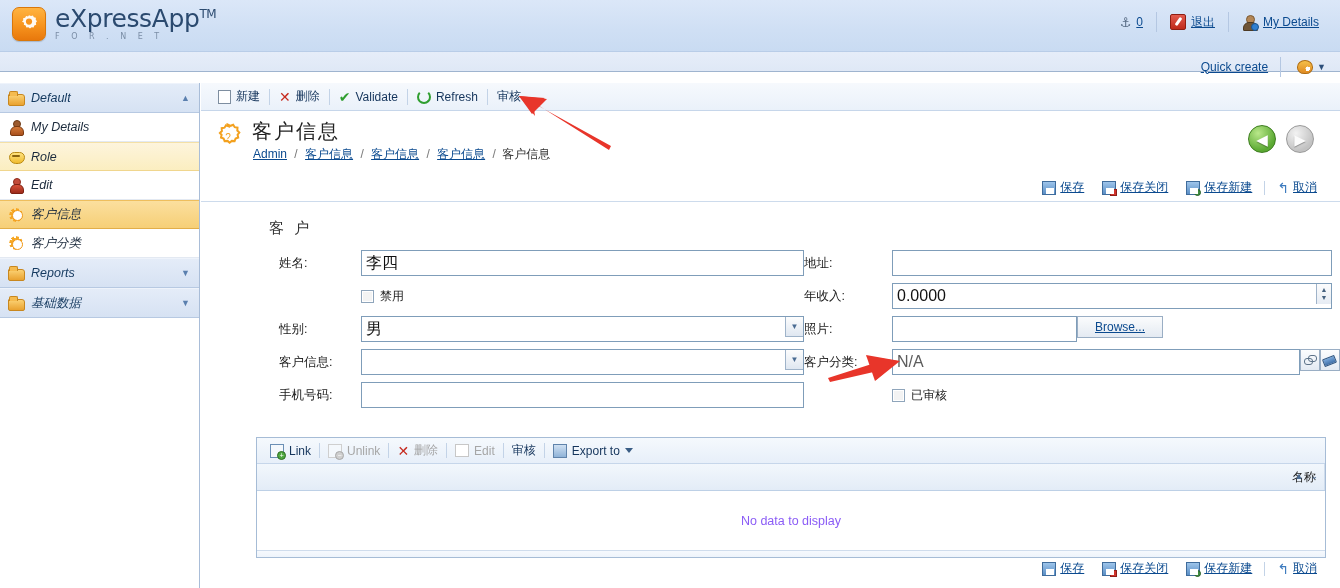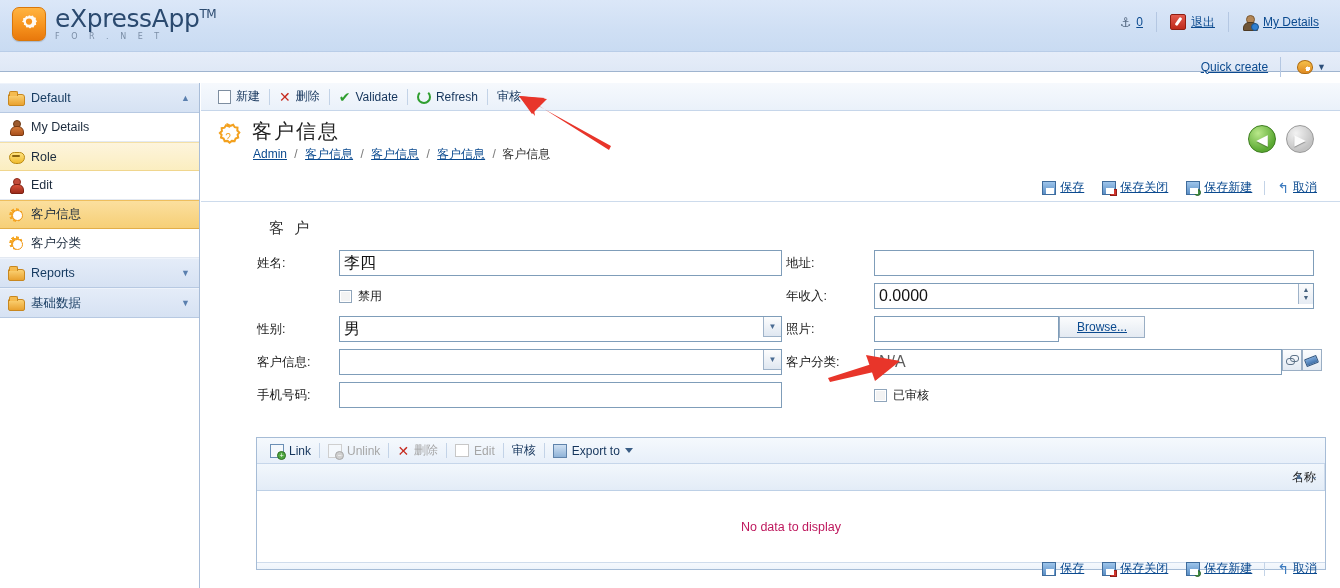--- a/index.html
+++ b/index.html
@@ -78,21 +78,21 @@
   }
   .nav-item.hover {
     background: linear-gradient(to bottom, #fdf4dc 0%, #fbeec0 100%);
     border-top: 1px solid #f4e0a6; border-bottom: 1px solid #f0d68e;
   }
   .nav-item.selected {
     background: linear-gradient(to bottom, #fbdf9e 0%, #f6cf77 100%);
     border-top: 1px solid #eebe5d; border-bottom: 1px solid #e2ae49;
     font-weight: normal;
   }
-  .nav-label { margin-left: 7px; font-size: 12.5px; }
+  .nav-label { margin-left: 7px; font-size: 12.5px; font-style: italic; }
   .chev { position: absolute; right: 9px; color: #5a7fae; font-size: 9px; }
   .ico { width: 16px; height: 16px; display: inline-block; position: relative; flex: none; }
 
   
   .ico-folder::before {
     content: ""; position: absolute; left: 0; top: 4px; width: 15px; height: 10px;
     background: linear-gradient(to bottom, #fcd77f, #eda game);
     background: linear-gradient(to bottom, #fbd173, #e9a230);
     border: 1px solid #c8871f; border-radius: 1px 3px 2px 2px;
   }
@@ -201,21 +201,21 @@
   .act { display: flex; align-items: center; gap: 4px; padding: 0 9px; }
   .act-sep { width: 1px; height: 14px; background: #c3d3e7; margin: 0 3px; }
   #actions-top { border-bottom: 1px solid #cddbec; }
 
   
   #form-area { position: relative; padding: 12px 0 0 0; }
   .group-title {
     font-size: 15px; color: #333; letter-spacing: 3px;
     margin: 5px 0 12px 68px;
   }
-  .form-grid { display: flex; }
+  .form-grid { display: flex; padding-left: 22px; }
   .col { display: flex; flex-direction: column; }
   .col-left { width: 585px; padding-left: 48px; }
   .col-right { width: 540px; padding-left: 0; }
   .frow { display: flex; align-items: center; height: 26px; margin-bottom: 7px; }
   .flabel { text-align: left; font-size: 12.5px; color: #222; }
   .col-left .flabel { width: 90px; padding-left: 8px; }
   .col-right .flabel { width: 88px; }
   .fctl { position: relative; }
   .inp {
     height: 26px; border: 1px solid #7f9db9; background: #fff;
@@ -276,22 +276,22 @@
   .gt-btn { display: flex; align-items: center; gap: 5px; padding: 2px 8px; color: #15355c; }
   .gt-btn.disabled { color: #a6a6a6; }
   .gt-sep { width: 1px; height: 15px; background: #c3d3e7; }
   .grid-head {
     height: 27px; display: flex; align-items: flex-end;
     background: linear-gradient(to bottom, #f2f7fc, #e3ecf7);
     border-bottom: 1px solid #bdd0e6; position: relative; flex-direction: column;
   }
   .gh-cell { border-right: 1px solid #cfdcec; display: flex; align-items: center; padding: 0 8px; }
   .grid-body {
-    height: 72px; display: flex; align-items: center; justify-content: center;
-    color: #be185d; font-size: 12.5px; background: #fff; border-bottom: 1px solid #cfdcec;
+    height: 60px; display: flex; align-items: center; justify-content: center;
+    color: #8b5cf6; font-size: 12.5px; background: #fff; border-bottom: 1px solid #cfdcec;
   }
   .grid-foot { height: 6px; background: linear-gradient(to bottom,#f6f9fd,#eef4fb); }
   .sortfilter { position: absolute; right: 7px; top: 7px; display: flex; gap: 7px; color: #4a6b92; font-size: 9px; }
 
   
   .i-doc {
     width: 13px; height: 14px; border: 1px solid #7e8ea0; background: #fff;
     position: relative; flex: none;
   }
   .i-x { color: #c62a1e; font-size: 14px; font-weight: bold; line-height: 1; }

